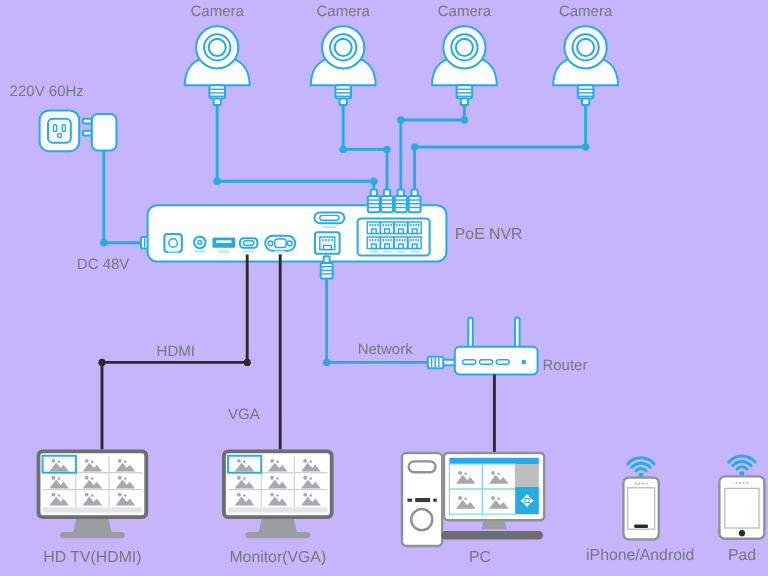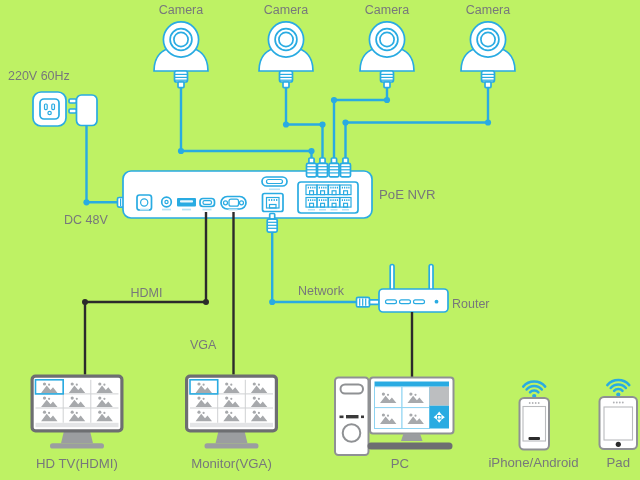--- a/index.html
+++ b/index.html
@@ -1,16 +1,16 @@
 <!DOCTYPE html>
 <html><head>
 <meta charset="utf-8">
 <style>
   html,body{margin:0;padding:0;background:#fff;}
-  #canvas{position:relative;width:640px;height:480px;background:#bef264;overflow:hidden;}
+  #canvas{position:relative;width:640px;height:480px;background:#c4b5fd;overflow:hidden;}
   svg{display:block;}
   
   .bs{stroke:#29abe2;fill:#fff;stroke-width:1.7;}
   .bsn{stroke:#29abe2;fill:none;stroke-width:1.7;}
   .bt{stroke:#29abe2;fill:none;stroke-width:1.2;}
   
   .bl{stroke:#29abe2;fill:none;stroke-width:2.4;stroke-linejoin:round;}
   .kl{stroke:#2b2b2b;fill:none;stroke-width:2.4;stroke-linejoin:round;}
   
   .bd{fill:#29abe2;stroke:none;}

